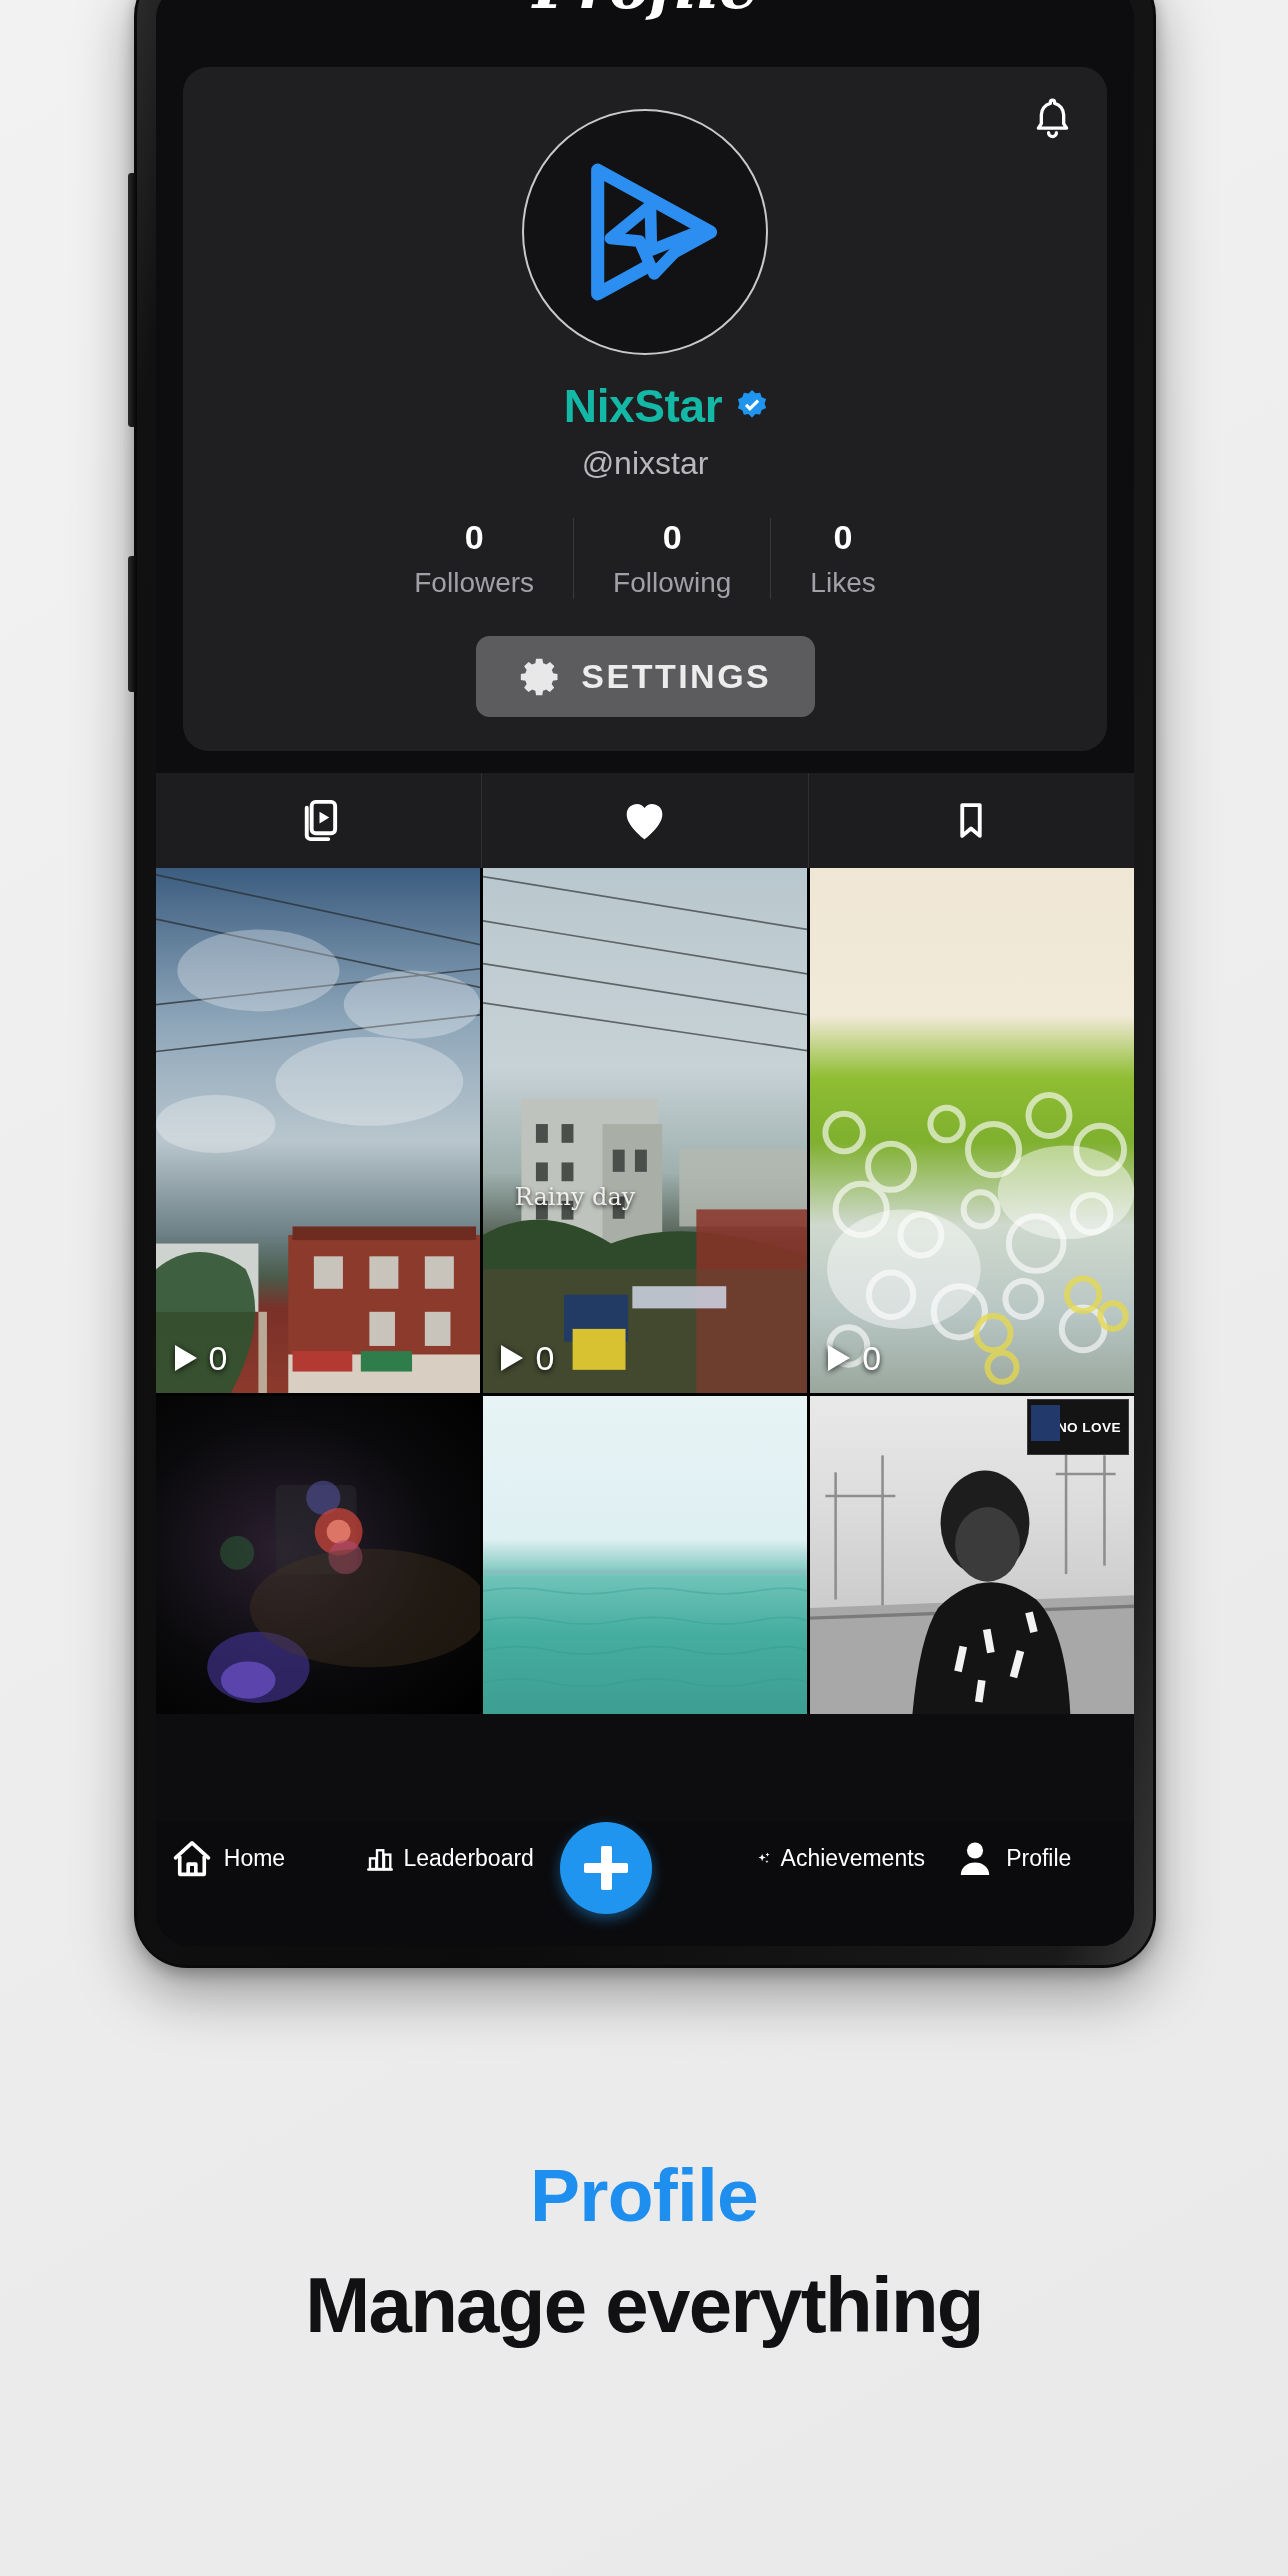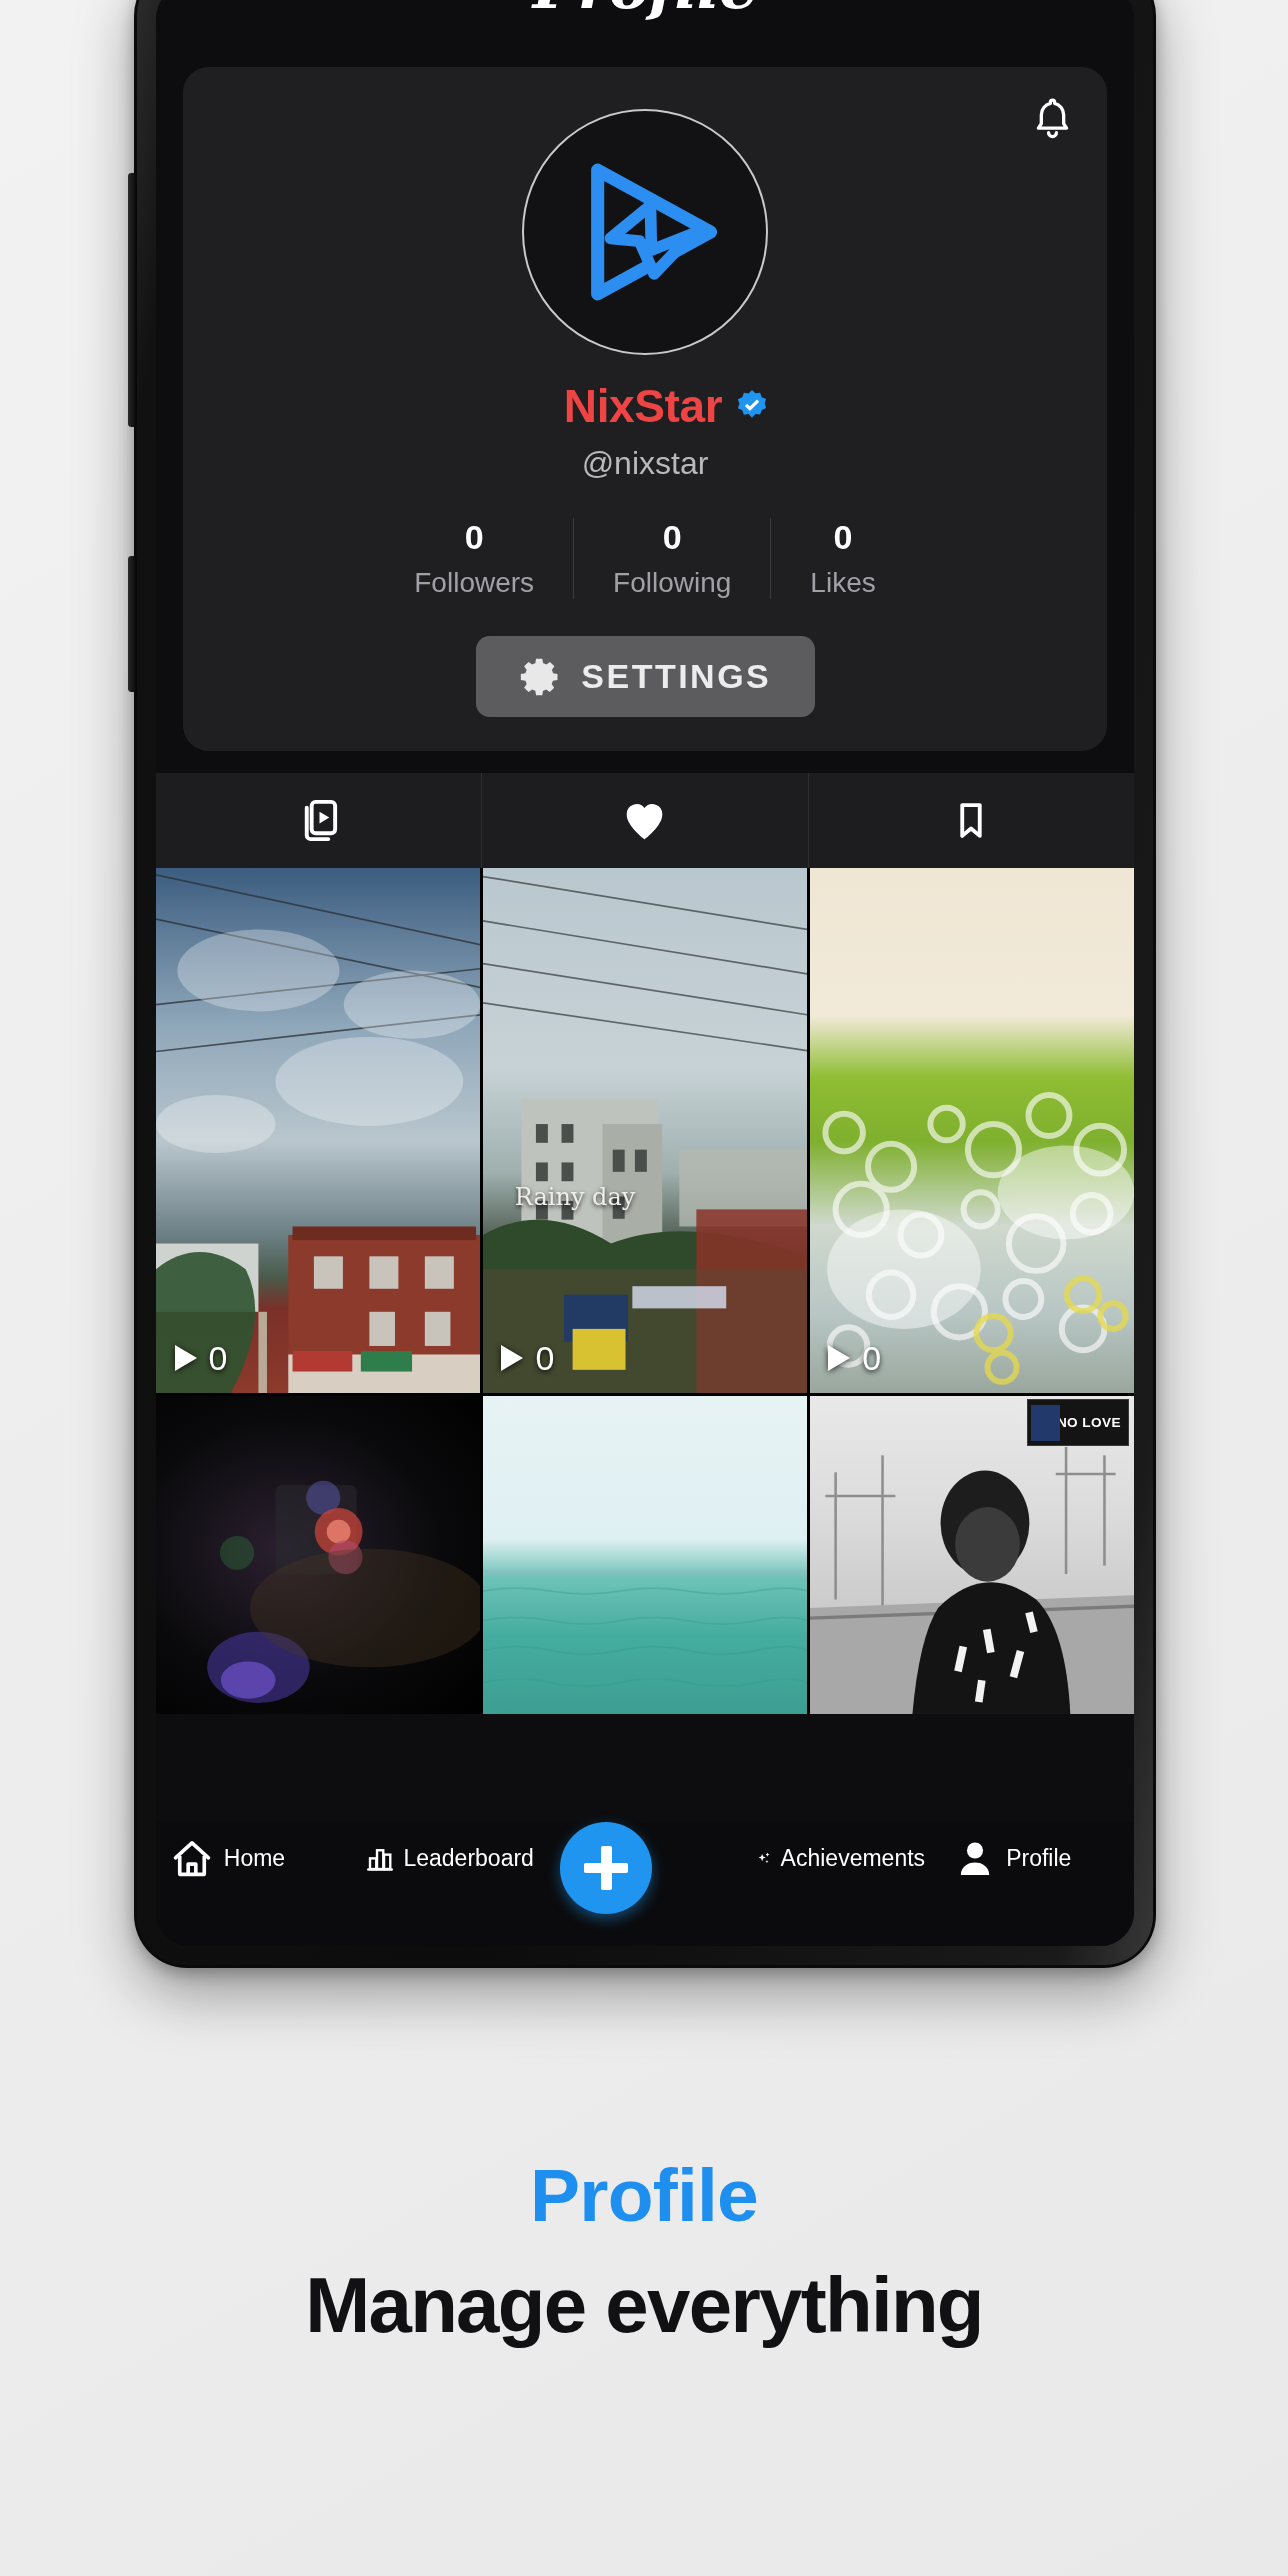--- a/index.html
+++ b/index.html
@@ -74,21 +74,21 @@
     border-radius: 50%;
     background: #121214;
     border: 2.5px solid #c9c9c9;
     display: flex; align-items: center; justify-content: center;
   }
   #name-row {
     margin-top: 24px;
     display: flex; align-items: center; justify-content: center; gap: 12px;
   }
   #display-name {
-    font-size: 46px; font-weight: bold; color: #ef4444; letter-spacing: -0.4px; margin-left: 44px;
+    font-size: 46px; font-weight: bold; color: #14b8a6; letter-spacing: -0.4px; margin-left: 44px;
   }
   #verified-badge { width: 36px; height: 36px; display:block; }
   #handle {
     margin-top: 12px; text-align: center;
     font-size: 32px; color: #b9b9bd;
   }
   #stats {
     margin-top: 36px;
     display: flex; align-items: stretch; justify-content: center;
   }
@@ -141,21 +141,21 @@
     filter: drop-shadow(0 1.7px 3.4px rgba(0,0,0,.8));
   }
   .overlay-caption {
     position: absolute; left: 32px; right: 25.4px; top: 315px;
     color: #f0efee; text-shadow: 0 1.7px 4.2px rgba(0,0,0,.8);
   }
   .overlay-title { font-family:"DejaVu Serif", serif; font-size: 24px; margin-bottom: 7.6px; }
   .overlay-body  { font-family:"DejaVu Serif", serif; font-size: 13.6px; line-height: 1.55; opacity:.92; }
   .nolove-badge {
     position: absolute; right: 5.1px; top: 3.4px;
-    width: 102px; height: 47px;
+    width: 102px; height: 56px;
     background: #141414; color: #fff;
     font-size: 13.6px; font-weight: bold; letter-spacing: 0.4px;
     display:flex; align-items:center; justify-content:center;
     border: 0.8px solid #3a3a3a;
   }
   .nolove-badge .sq {
     position:absolute; left:3.4px; top:5.1px; width:29px; height:36px; background:#223a6b;
   }
 
   

